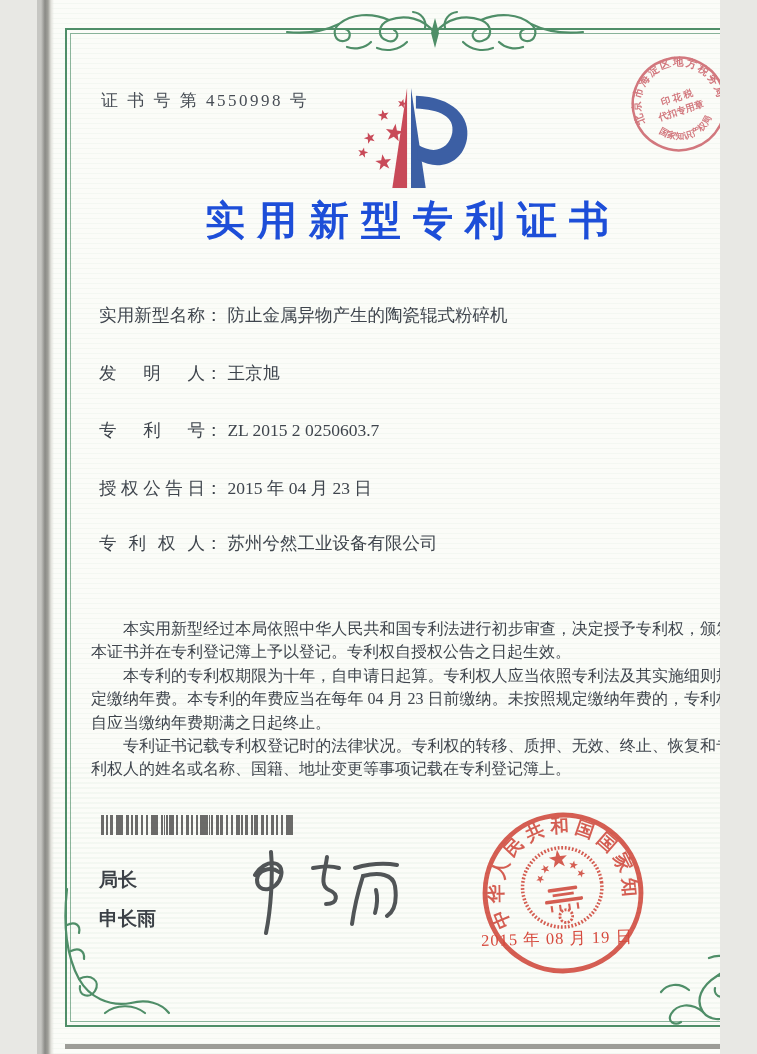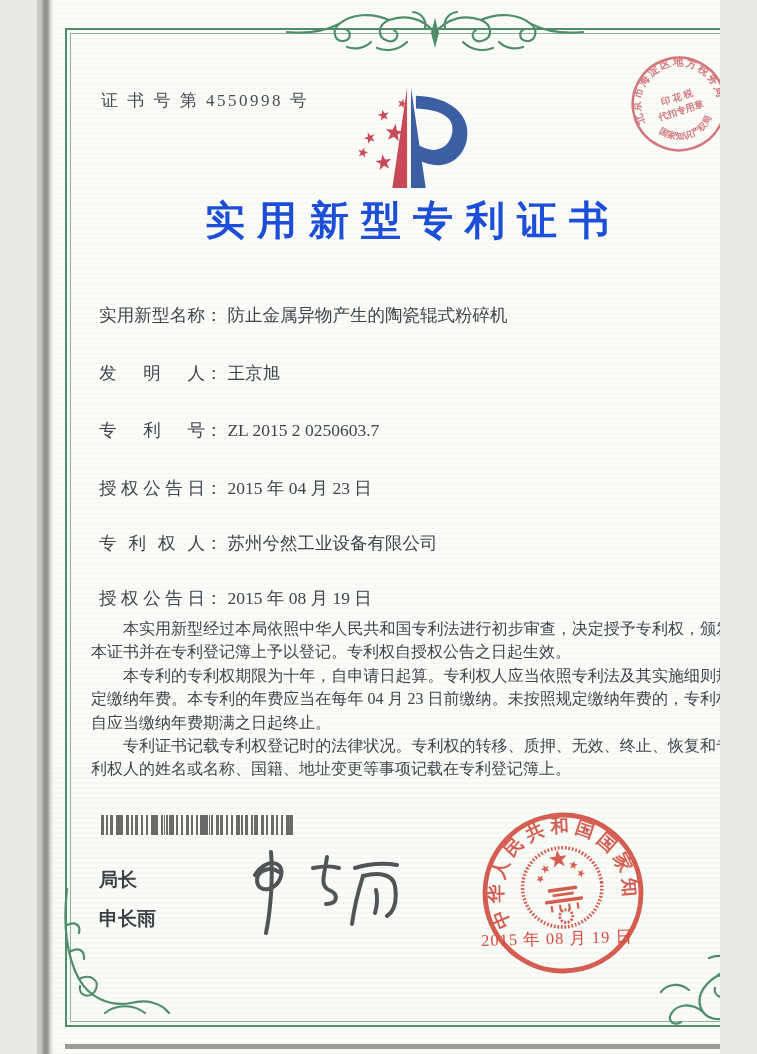--- a/index.html
+++ b/index.html
@@ -158,23 +158,20 @@
   </div>
   <div class="frow" style="top:418px">
     <span class="flabel">专利号</span><span>：</span><span class="fvalue">ZL 2015 2 0250603.7</span>
   </div>
   <div class="frow" style="top:476px">
     <span class="flabel">授权公告日</span><span>：</span><span class="fvalue">2015 年 04 月 23 日</span>
   </div>
   <div class="frow" style="top:531px">
     <span class="flabel">专利权人</span><span>：</span><span class="fvalue">苏州兮然工业设备有限公司</span>
   </div>
-  <div class="frow" style="top:586px">
-    <span class="flabel">授权公告日</span><span>：</span><span class="fvalue">2015 年 08 月 19 日</span>
-  </div>
 
   <div class="paras">
     <p>本实用新型经过本局依照中华人民共和国专利法进行初步审查，决定授予专利权，颁发本证书并在专利登记簿上予以登记。专利权自授权公告之日起生效。</p>
     <p>本专利的专利权期限为十年，自申请日起算。专利权人应当依照专利法及其实施细则规定缴纳年费。本专利的年费应当在每年 04 月 23 日前缴纳。未按照规定缴纳年费的，专利权自应当缴纳年费期满之日起终止。</p>
     <p>专利证书记载专利权登记时的法律状况。专利权的转移、质押、无效、终止、恢复和专利权人的姓名或名称、国籍、地址变更等事项记载在专利登记簿上。</p>
   </div>
 
   <div class="barcode"></div>
 
   <div class="officer">

